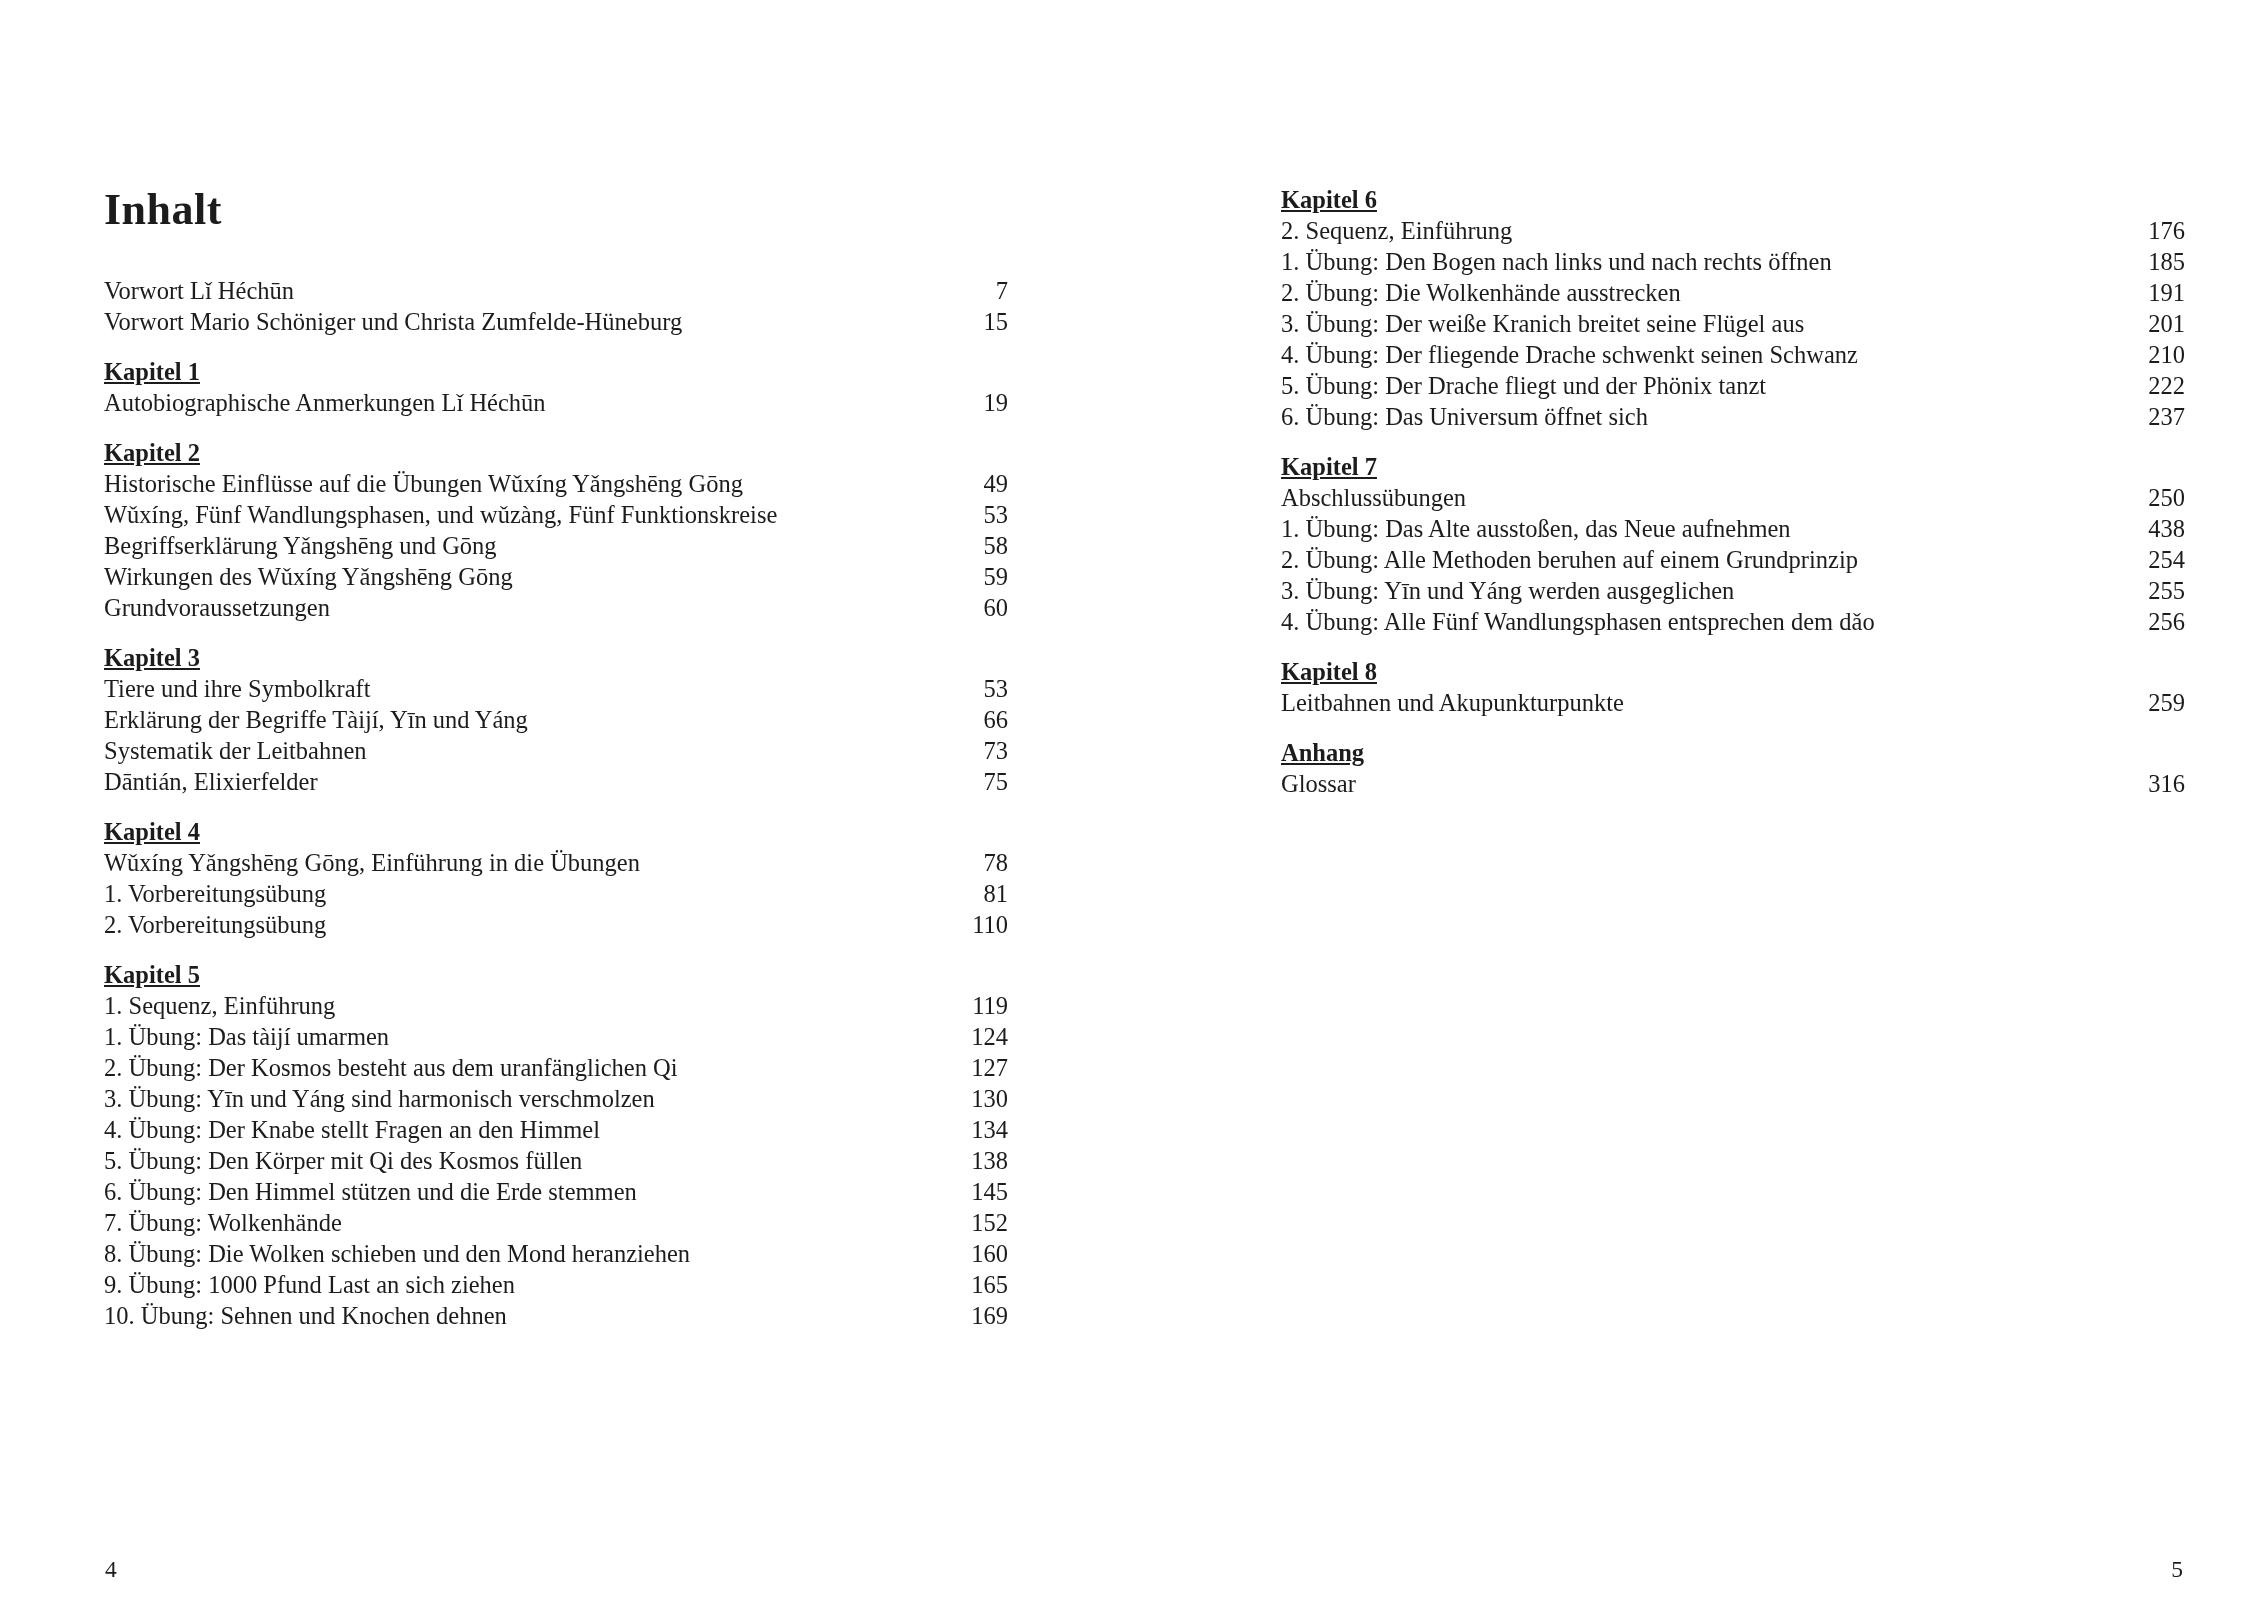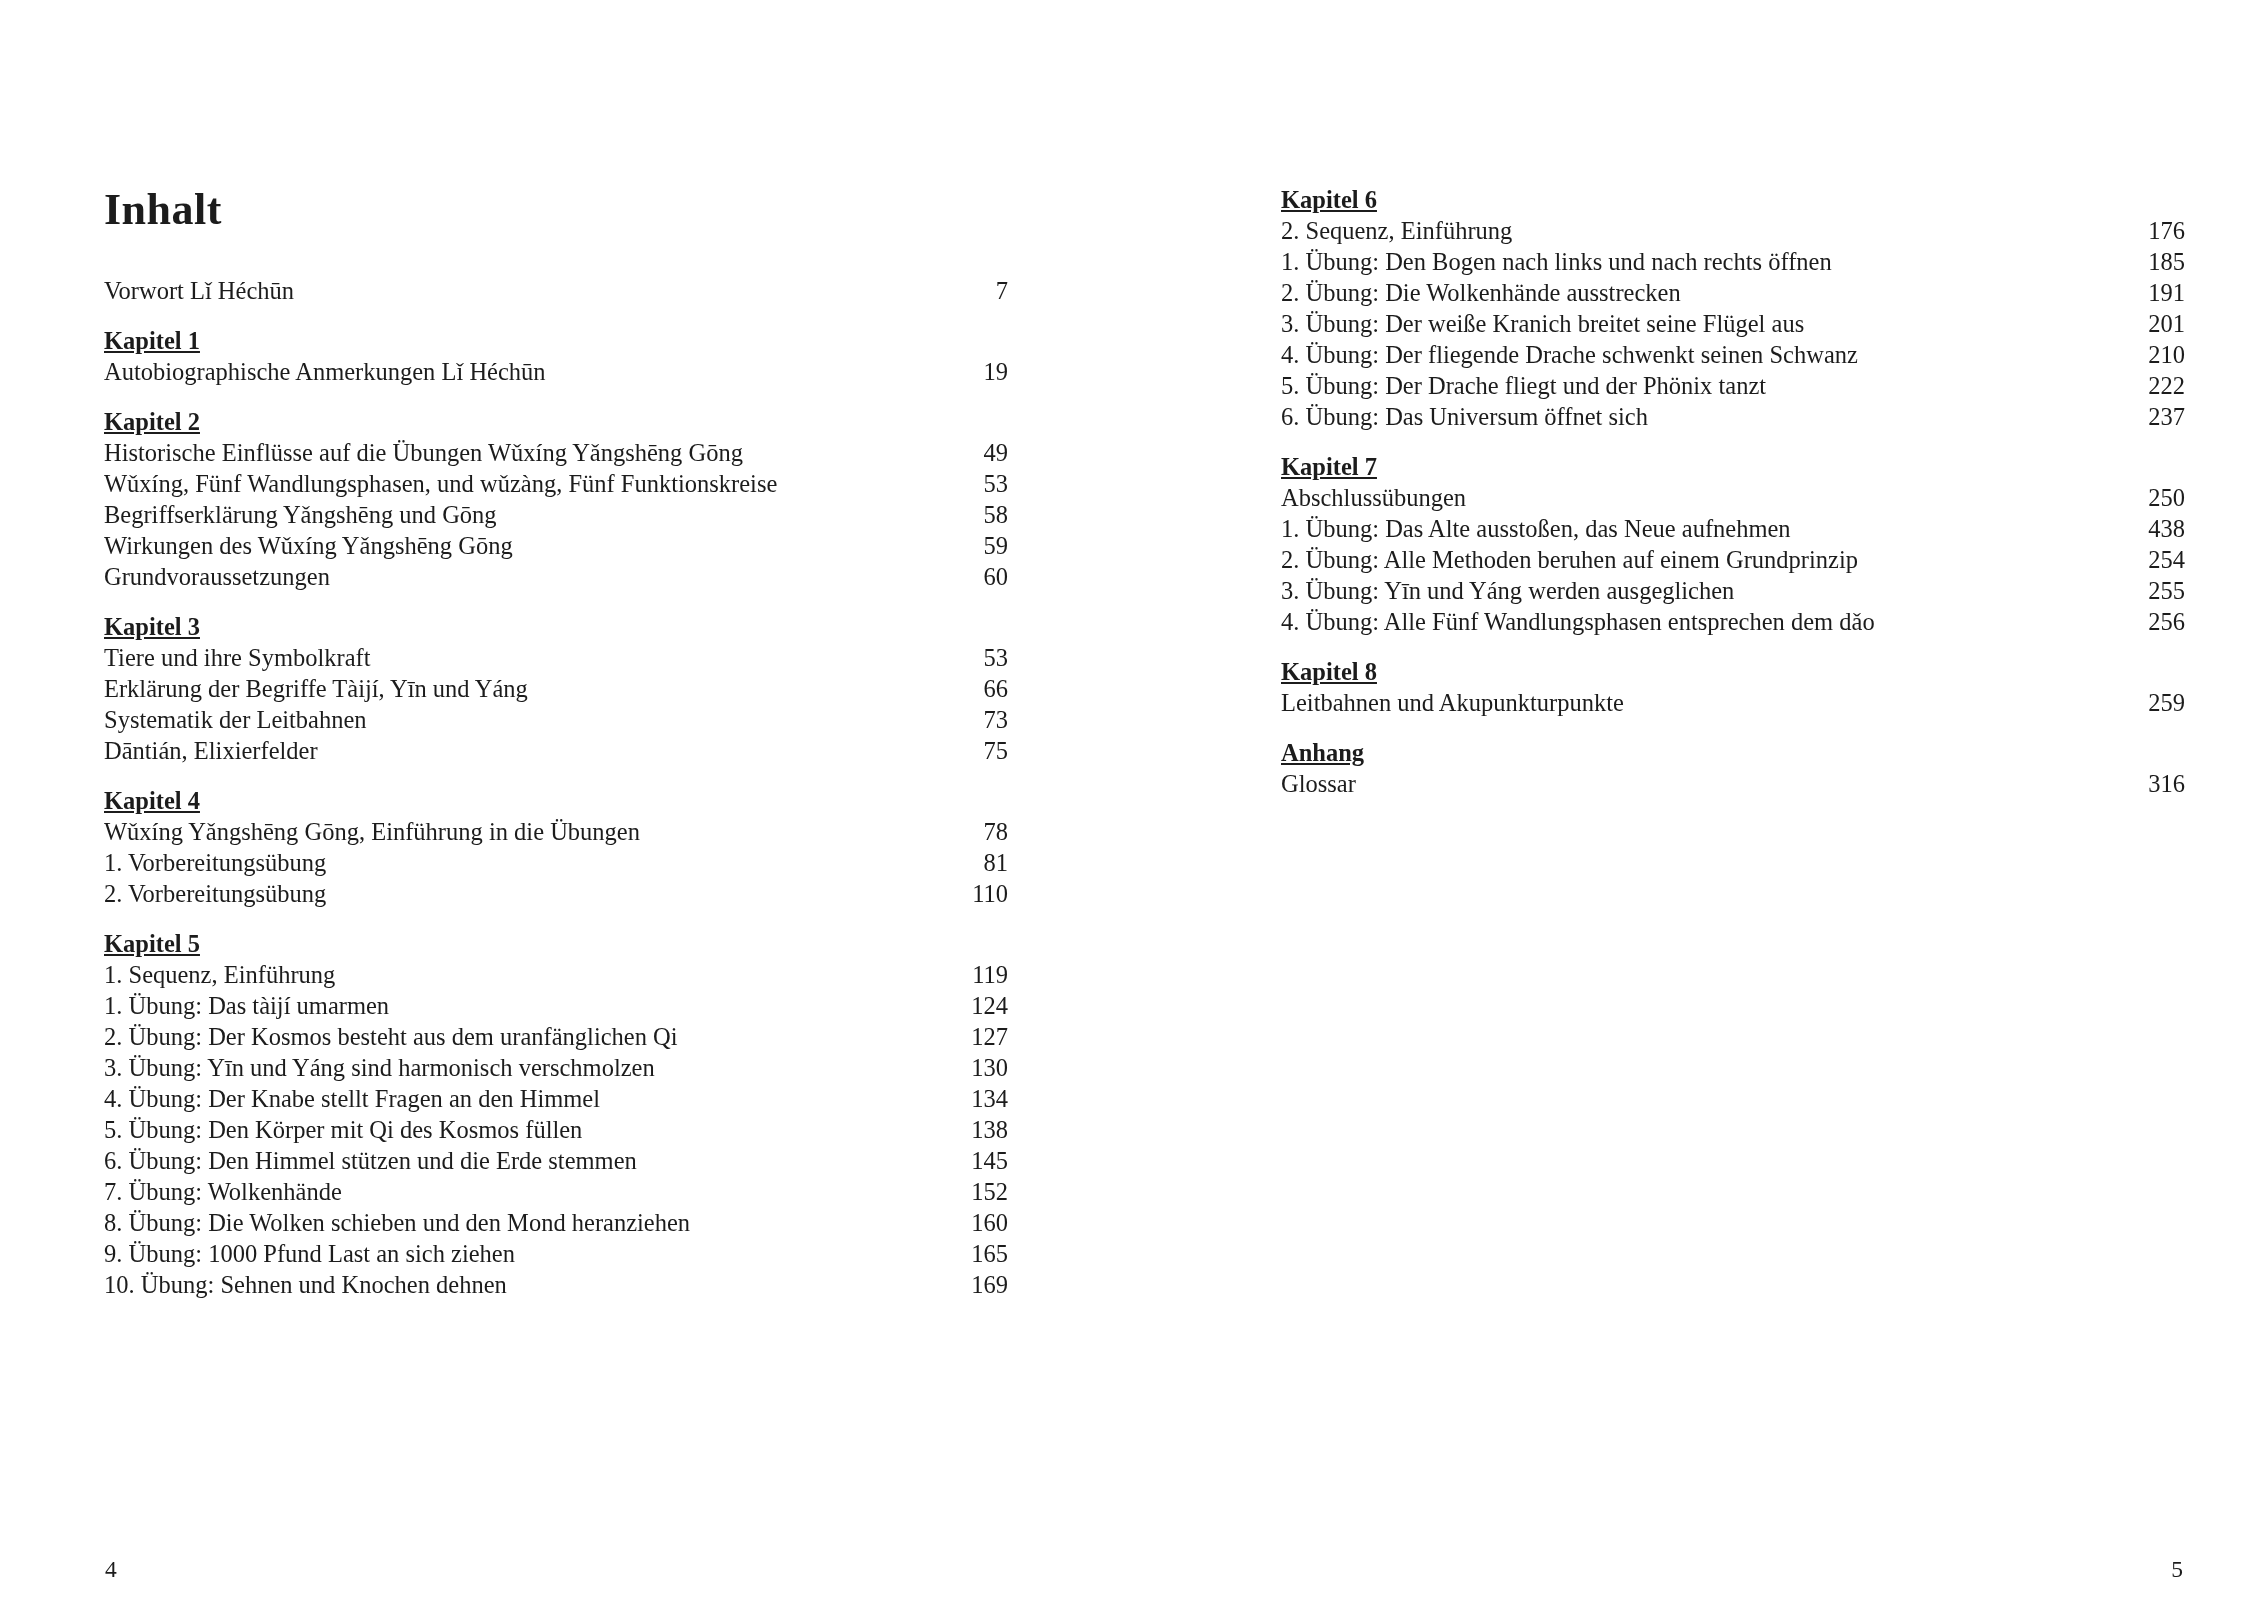--- a/index.html
+++ b/index.html
@@ -87,20 +87,25 @@
 
 <div class="page page-left">
   <h1 class="toc-title">Inhalt</h1>
   <div id="left-sections">
       <section class="toc-section">
         <div class="toc-row">
           <span class="toc-label">Vorwort Lǐ Héchūn</span>
           <span class="dots"></span>
           <span class="toc-page">7</span>
         </div>
+        <div class="toc-row">
+          <span class="toc-label">Vorwort Mario Schöniger und Christa Zumfelde-Hüneburg</span>
+          <span class="dots"></span>
+          <span class="toc-page">15</span>
+        </div>
       </section>
       <section class="toc-section">
         <div class="section-heading">Kapitel 1</div>
         <div class="toc-row">
           <span class="toc-label">Autobiographische Anmerkungen Lǐ Héchūn</span>
           <span class="dots"></span>
           <span class="toc-page">19</span>
         </div>
       </section>
       <section class="toc-section">

